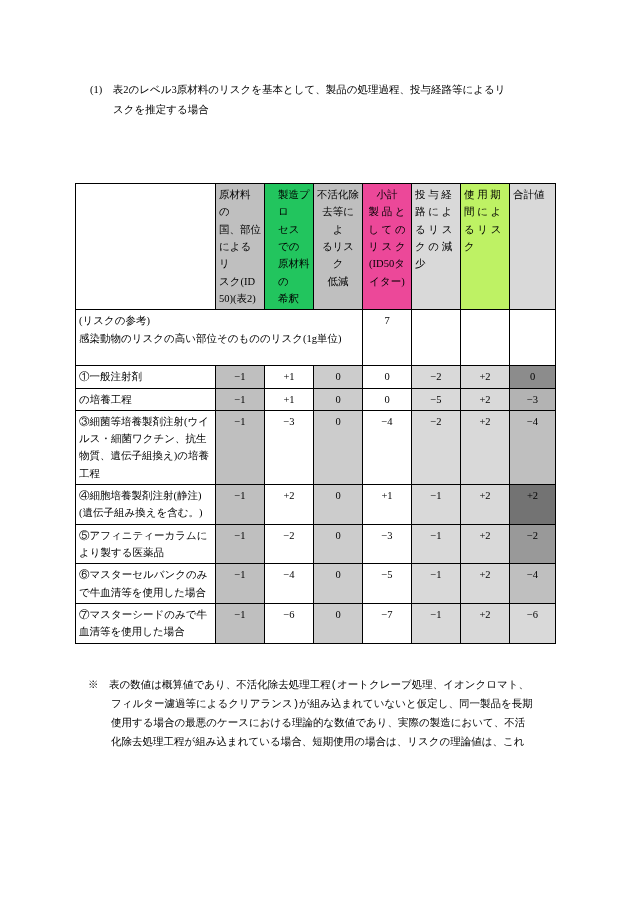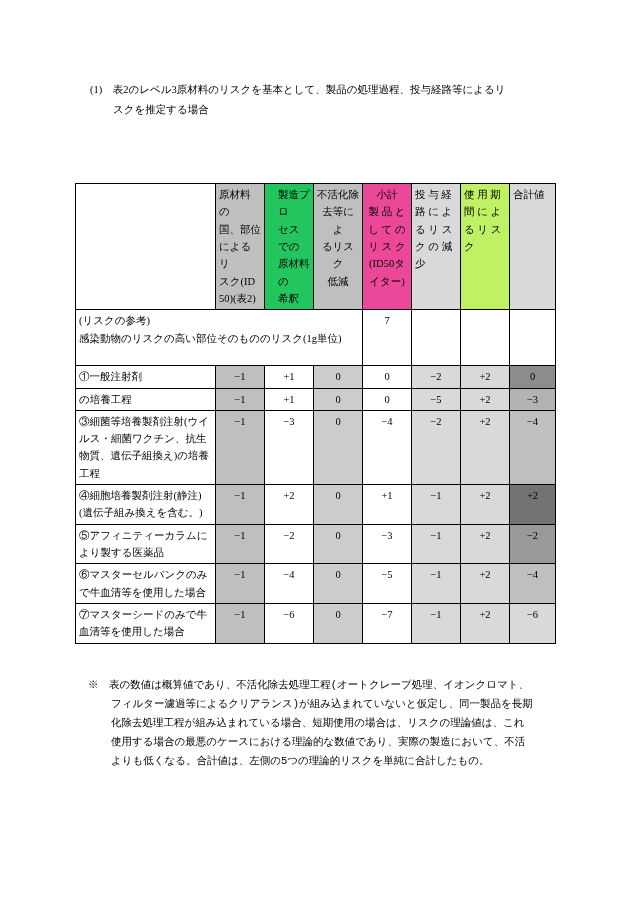--- a/index.html
+++ b/index.html
@@ -181,18 +181,17 @@
         <td class="val" style="background-color: rgb(217, 217, 217);">−1</td>
         <td class="val" style="background-color: rgb(217, 217, 217);">+2</td>
         <td class="val" style="background-color: rgb(217, 217, 217);">−6</td>
       </tr>
     </tbody>
   </table>
 
   <div class="footnote">
     <div>※　表の数値は概算値であり、不活化除去処理工程(オートクレーブ処理、イオンクロマト、</div>
     <div class="cont">フィルター濾過等によるクリアランス)が組み込まれていないと仮定し、同一製品を長期</div>
+    <div class="cont">使用する場合の最悪のケースにおける理論的な数値であり、実際の製造において、不活</div>
     <div class="cont">化除去処理工程が組み込まれている場合、短期使用の場合は、リスクの理論値は、これ</div>
-    <div class="cont">使用する場合の最悪のケースにおける理論的な数値であり、実際の製造において、不活</div>
-    <div class="cont">よりも低くなる。合計値は、左側の5つの理論的リスクを単純に合計したもの。</div>
   </div>
 
 </div>
 
 </body></html>

